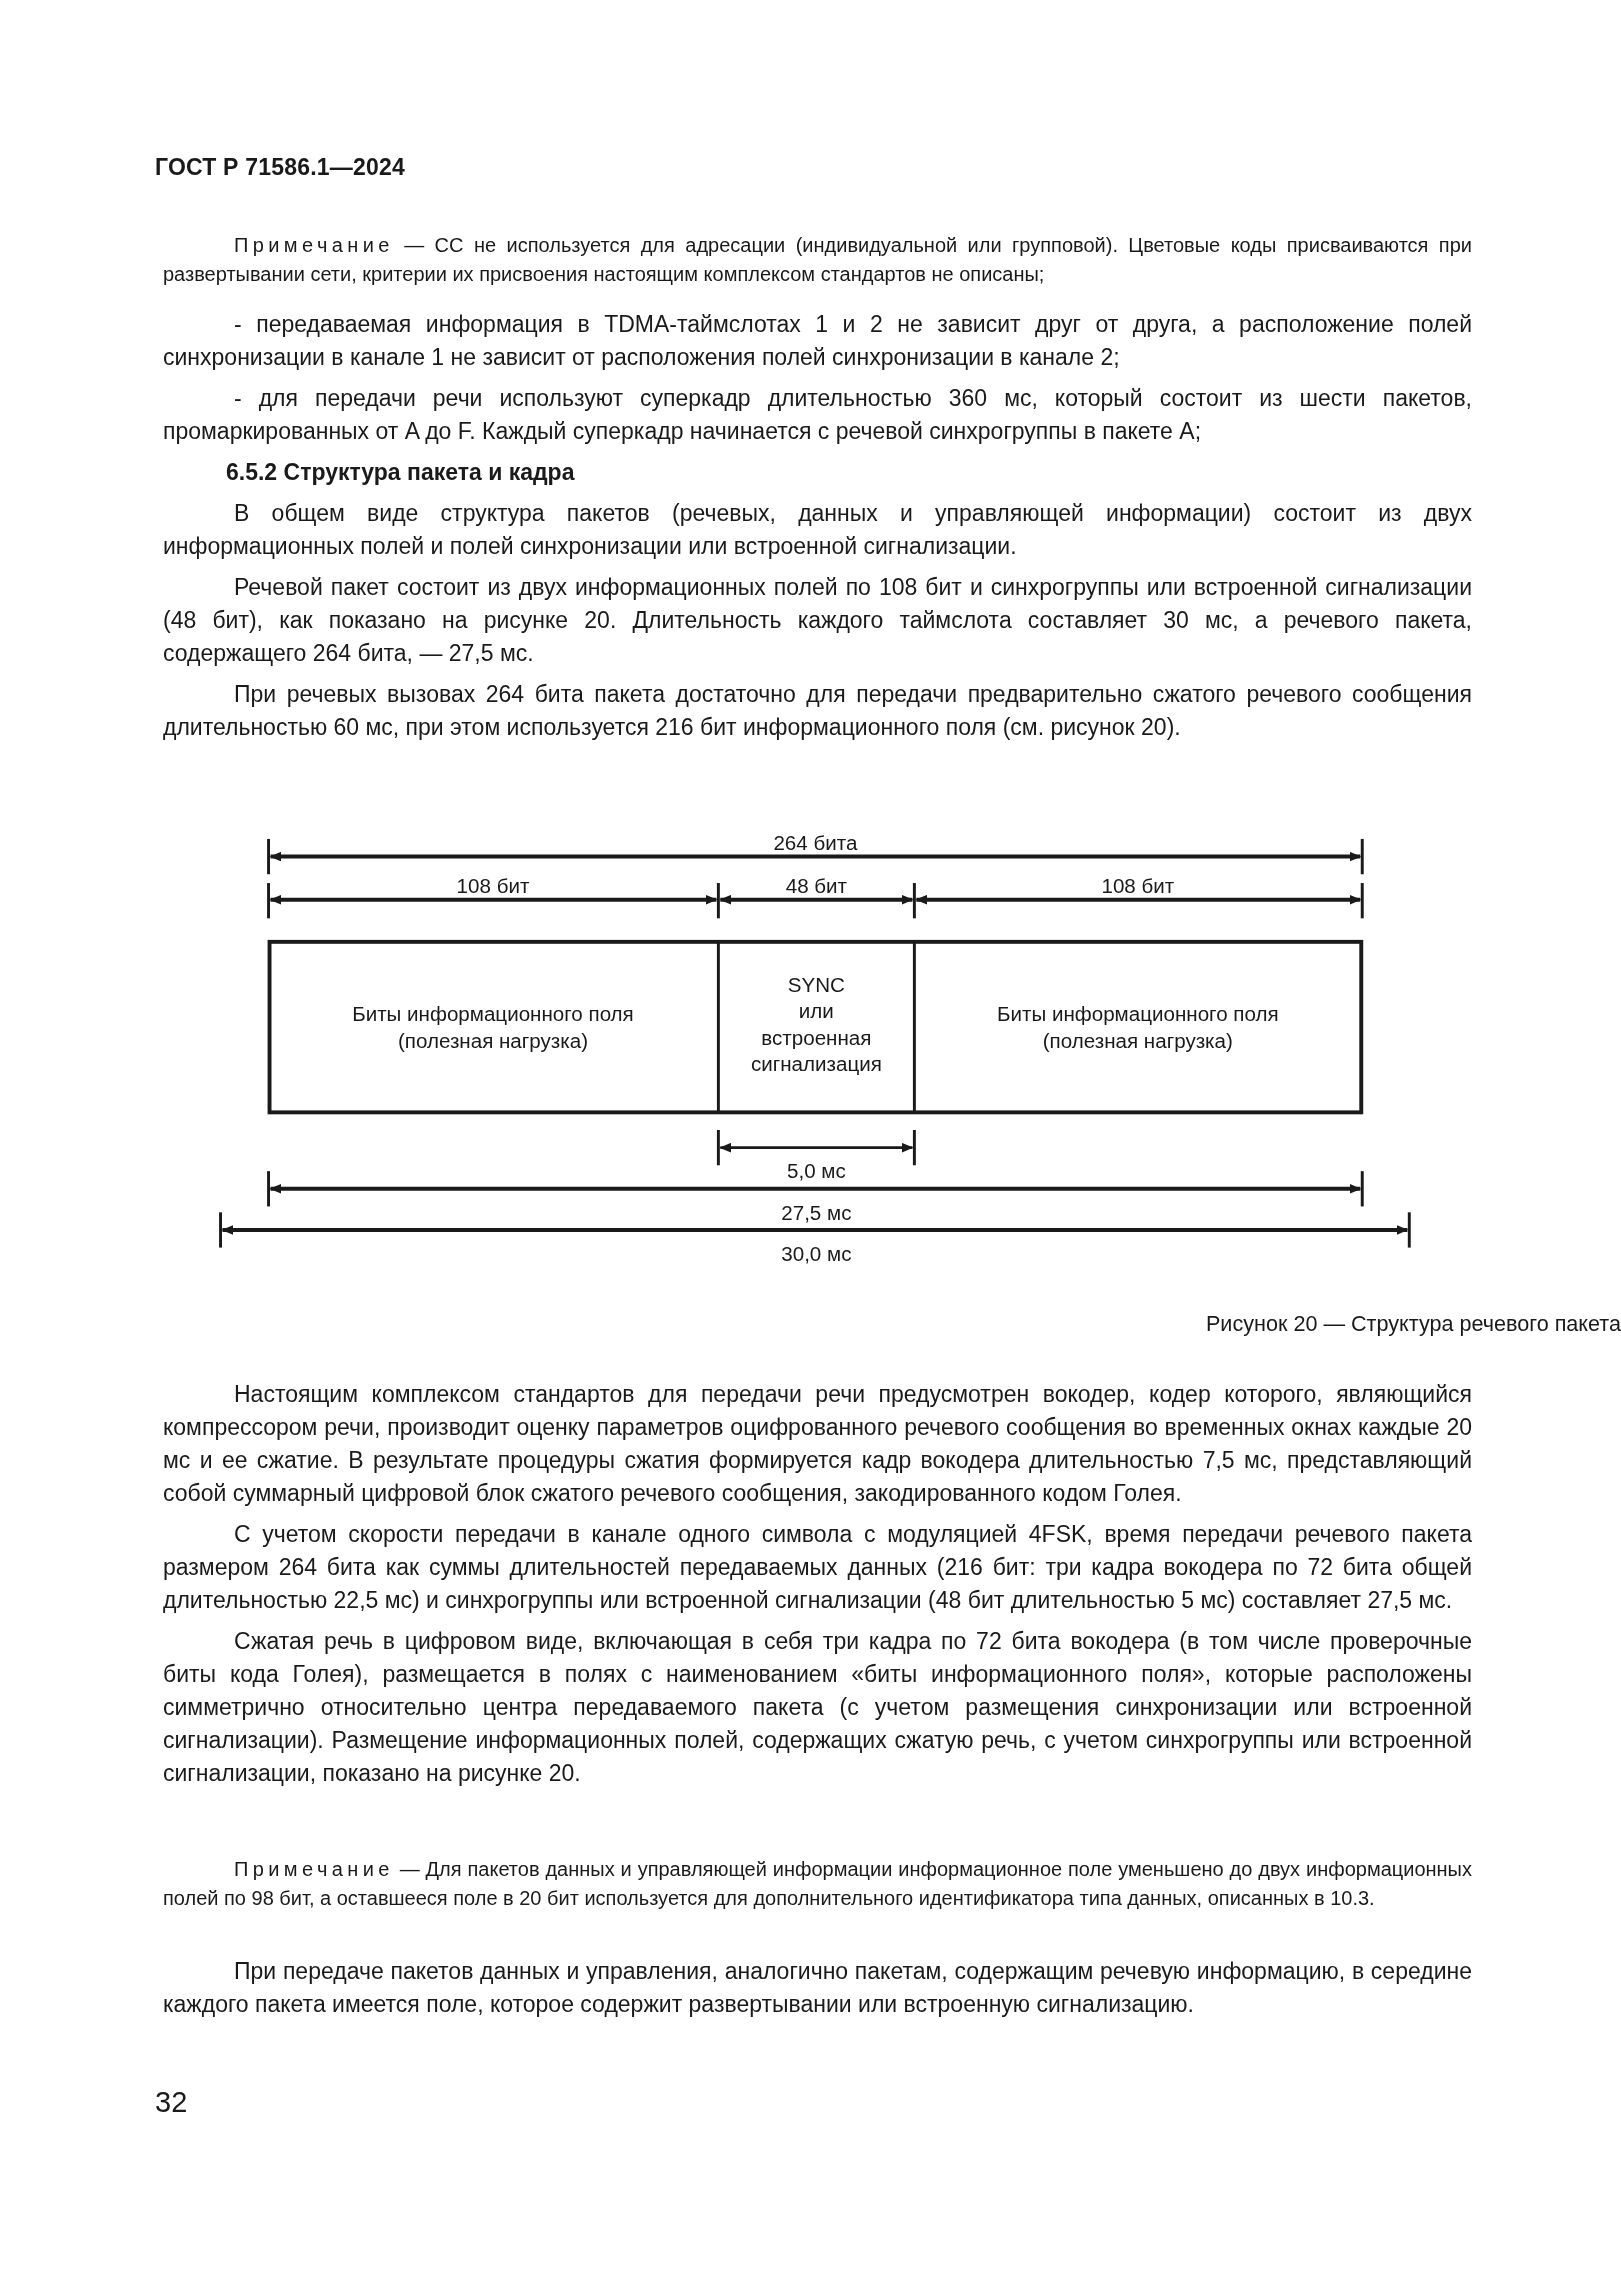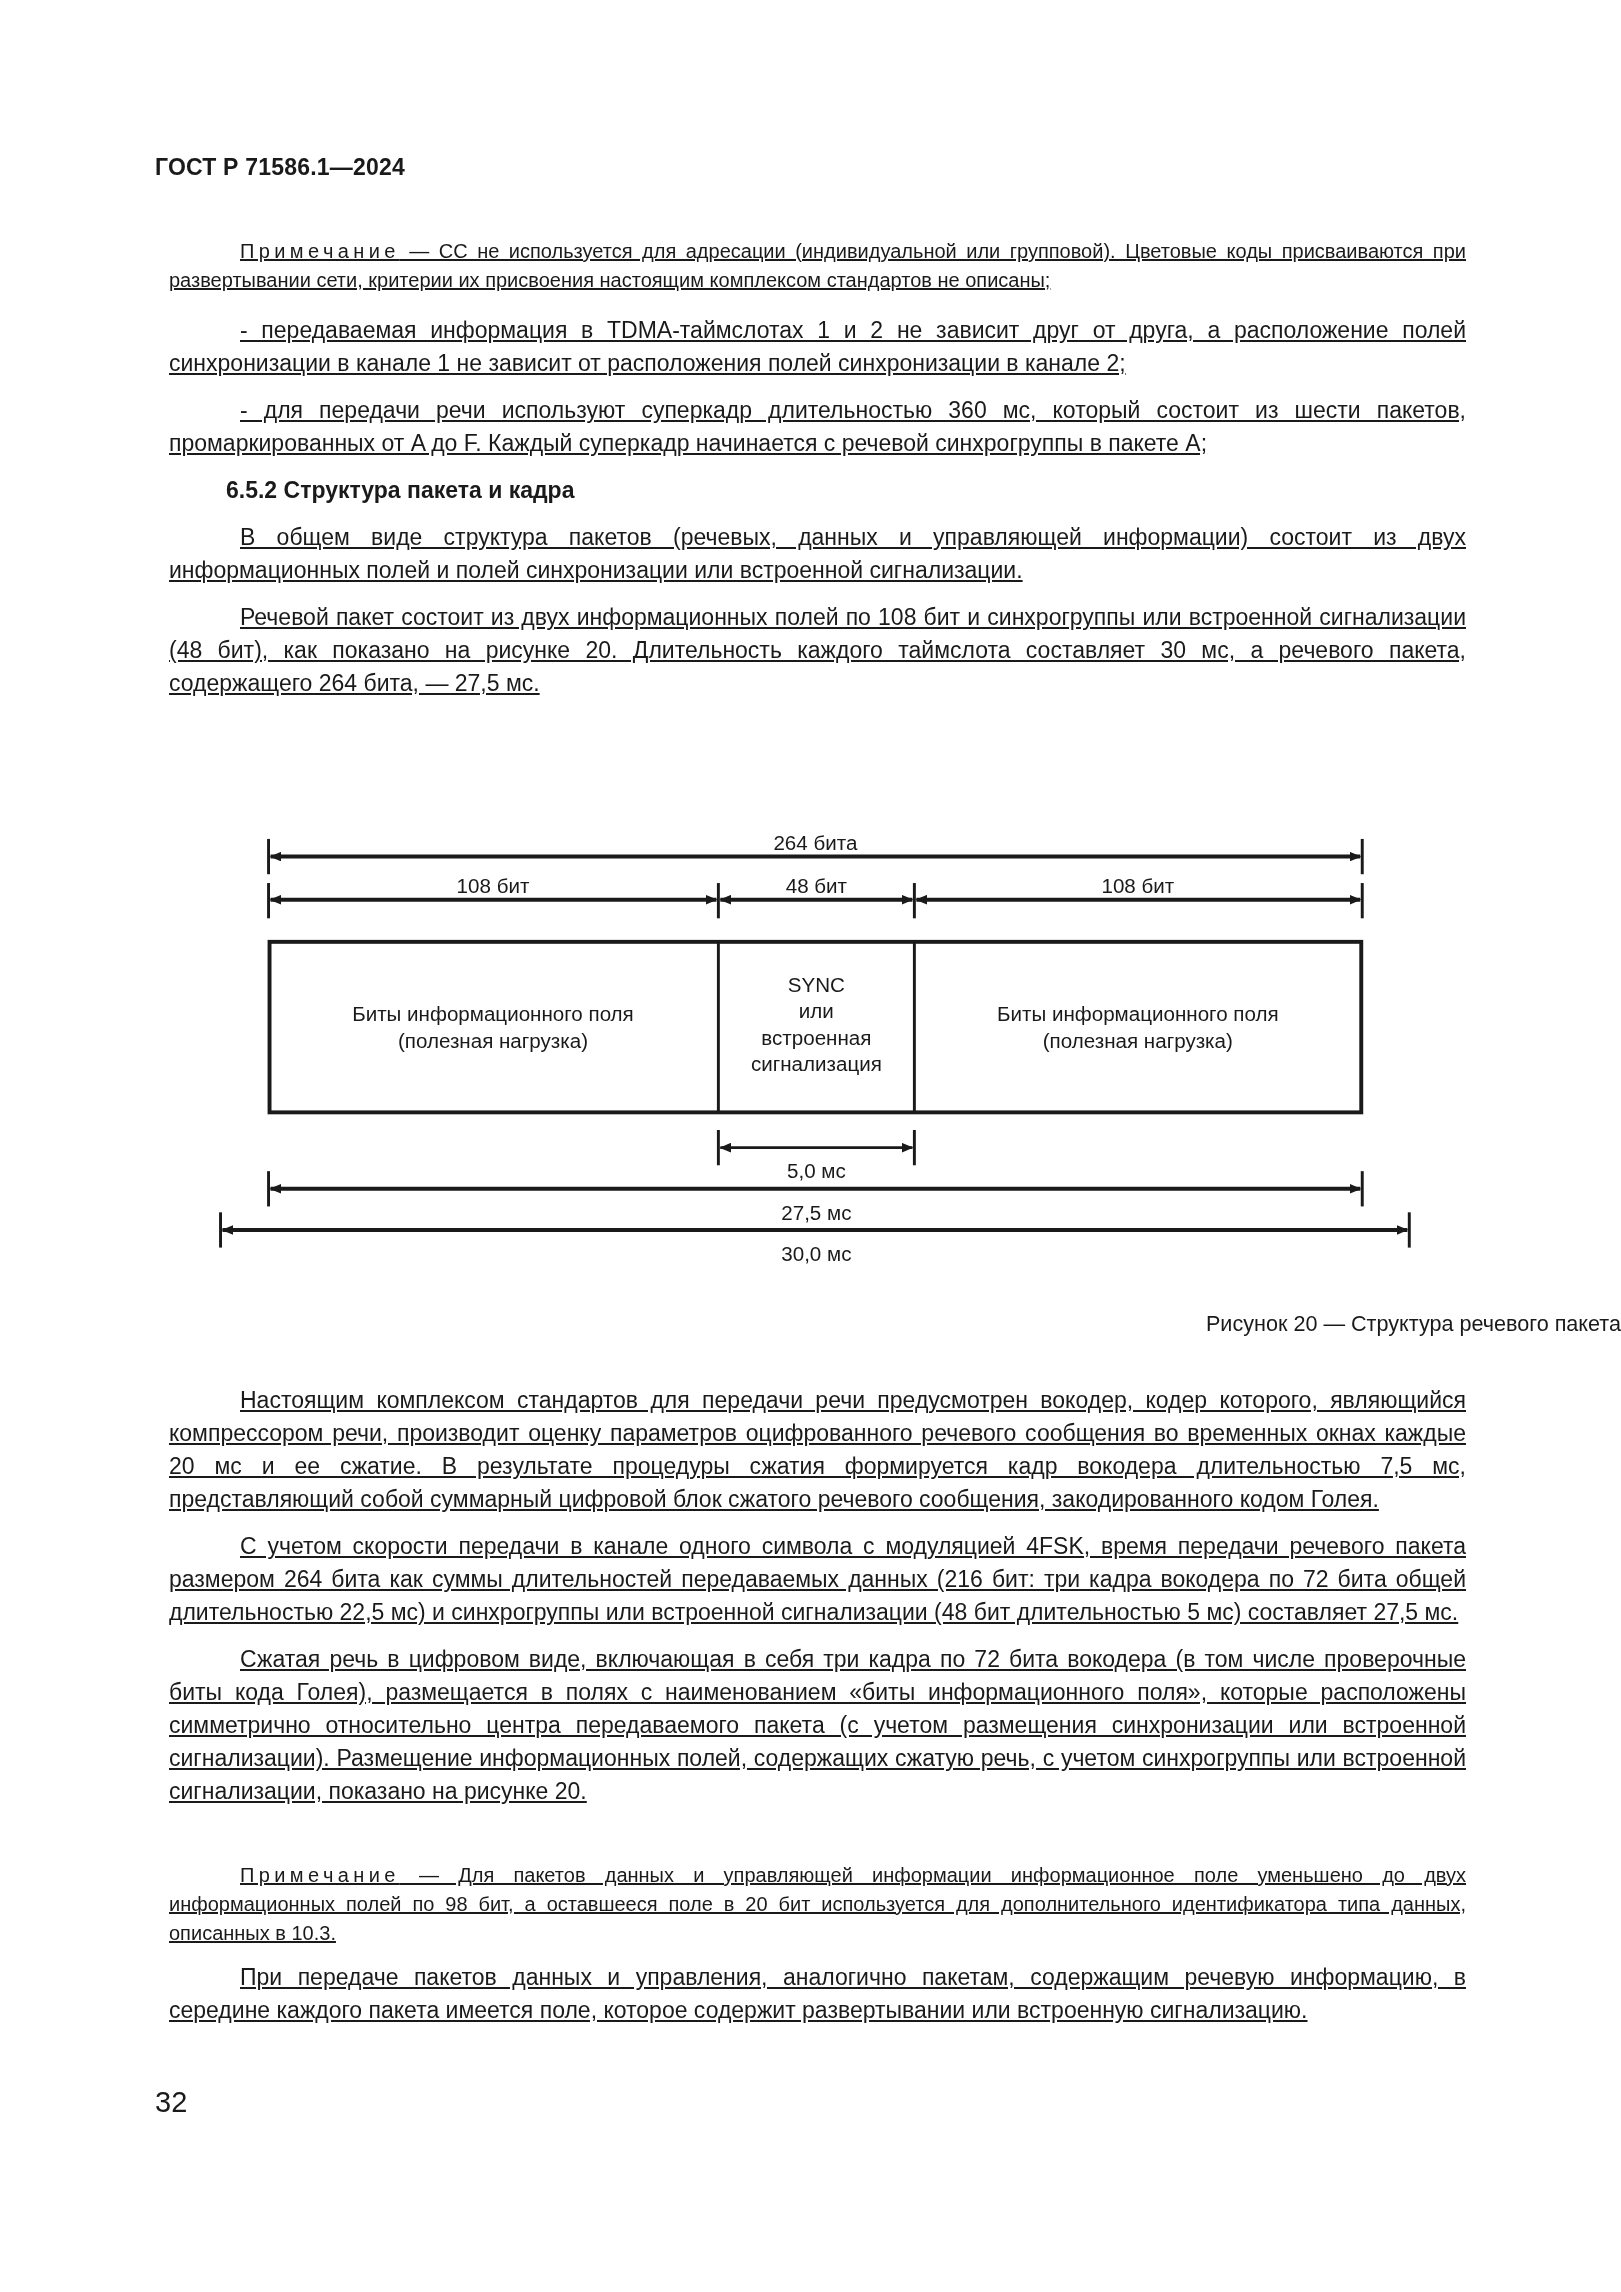--- a/index.html
+++ b/index.html
@@ -1,19 +1,19 @@
 <!DOCTYPE html>
 <html><head>
 <meta charset="utf-8">
 <style>
   html, body { margin: 0; padding: 0; background: #ffffff; }
   body { width: 1621px; height: 2293px; position: relative; font-family: "Liberation Sans", sans-serif; color: #1a1a1a; }
   .page-header { position: absolute; left: 155px; top: 154px; font-size: 23px; font-weight: bold; letter-spacing: 0.2px; }
   .text { position: absolute; left: 155px; width: 1325px; font-size: 23px; line-height: 33px; text-align: justify; }
-  .p { margin: 14px; text-indent: 71px; text-decoration: underline; }
+  .p { margin: 8px; text-indent: 71px; }
   .note { font-size: 20px; line-height: 29px; }
   .note .lbl { letter-spacing: 4.4px; }
   .heading { font-weight: bold; text-indent: 71px; margin: 0; }
   .page-number { position: absolute; left: 155px; top: 2086px; font-size: 29px; }
   .figure { position: absolute; left: 0; top: 3px; width: 1501px; height: 2293px; pointer-events: none; }
   .figure svg { position: absolute; left: 0; top: 0; }
   .caption { position: absolute; left: 0; width: 1621px; top: 1308px; text-align: right; font-size: 21.6px; }
   .flabel { font-family: "Liberation Sans", sans-serif; font-size: 21px; fill: #1a1a1a; }
 </style>
 </head>
@@ -24,20 +24,21 @@
 <div class="text" style="top:223px;">
   <p class="p note"><span class="lbl">Примечание</span><span> — CC не используется для адресации (индивидуальной или групповой). Цветовые коды присваиваются при развертывании сети, критерии их присвоения настоящим комплексом стандартов не описаны;</span></p>
 </div>
 
 <div class="text" style="top:300px;">
   <p class="p">- передаваемая информация в TDMA-таймслотах 1 и 2 не зависит друг от друга, а расположение полей синхронизации в канале 1 не зависит от расположения полей синхронизации в канале 2;</p>
   <p class="p">- для передачи речи используют суперкадр длительностью 360 мс, который состоит из шести пакетов, промаркированных от A до F. Каждый суперкадр начинается с речевой синхрогруппы в пакете A;</p>
   <p class="heading">6.5.2 Структура пакета и кадра</p>
   <p class="p">В общем виде структура пакетов (речевых, данных и управляющей информации) состоит из двух информационных полей и полей синхронизации или встроенной сигнализации.</p>
   <p class="p">Речевой пакет состоит из двух информационных полей по 108 бит и синхрогруппы или встроенной сигнализации (48 бит), как показано на рисунке 20. Длительность каждого таймслота составляет 30 мс, а речевого пакета, содержащего 264 бита, — 27,5 мс.</p>
+  <p class="p">При речевых вызовах 264 бита пакета достаточно для передачи предварительно сжатого речевого сообщения длительностью 60 мс, при этом используется 216 бит информационного поля (см. рисунок 20).</p>
 </div>
 
 <div class="figure">
   <svg width="1621" height="1372" viewBox="0 0 1654 1400">
     <defs>
       <marker id="arrL" markerWidth="12" markerHeight="10" refX="1" refY="5" orient="auto" markerUnits="userSpaceOnUse">
         <path d="M12,0 L0,5 L12,10 Z" fill="#1a1a1a"></path>
       </marker>
       <marker id="arrR" markerWidth="12" markerHeight="10" refX="11" refY="5" orient="auto" markerUnits="userSpaceOnUse">
         <path d="M0,0 L12,5 L0,10 Z" fill="#1a1a1a"></path>

